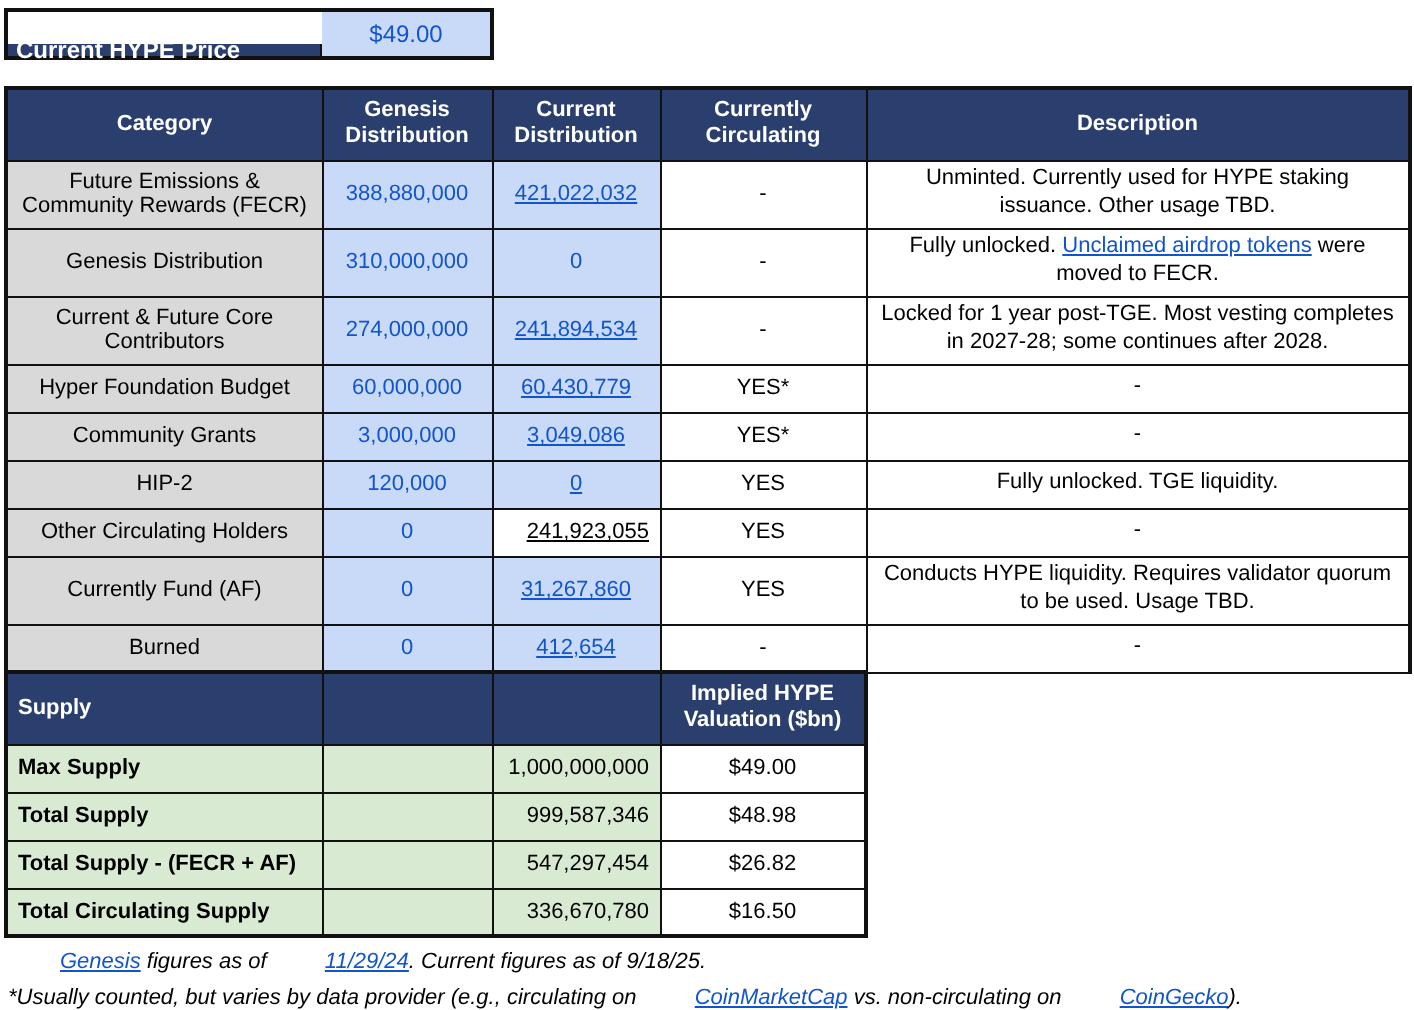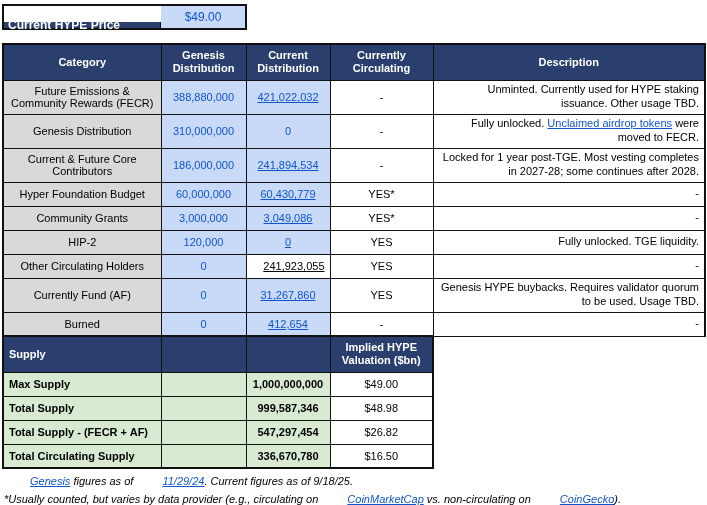--- a/index.html
+++ b/index.html
@@ -19,28 +19,28 @@
   th { background:var(--navy,#2b3f6e); color:#fff; font-weight:bold; text-align:center; line-height:1.2; }
   tr.hdr > * { border-top-width:2px; }
   td:first-child, th:first-child { border-left-width:2px; }
   .main td.desc, .main th.desc { border-right-width:2px; }
   tr.r2 { height:34px; } tr.r1 { height:24px; } tr.hdr { height:36px; }
 
   td.cat  { background:var(--gray,#d9d9d9); text-align:center; }
   td.num  { background:var(--light_blue,#c9daf8); color:var(--link_blue,#1155cc); text-align:center; }
   td.numw { background:#fff; color:#000; text-align:right;text-decoration:underline; }
   td.circ { background:#fff; text-align:center; }
-  td.desc { background:#fff; text-align:right; line-height:1.25; }
+  td.desc { background:#fff; text-align:center; line-height:1.25; }
   .lnk { text-decoration:underline; color:var(--link_blue,#1155cc); cursor:pointer; }
 
   
   tr.supply-hdr > th { text-align:left; }
   tr.supply-hdr > th.valhdr { text-align:center; border-right-width:2px; }
   td.green { background:var(--green,#d9ead3); font-weight:bold; text-align:left; }
-  td.greennum { background:var(--green,#d9ead3); font-weight:bold; text-align:center; }
+  td.greennum { background:var(--green,#d9ead3); font-weight:normal; text-align:right; }
   td.val { background:#fff; text-align:center; border-right-width:2px; }
   tr.last > td { border-bottom-width:2px;margin-left:12px; }
 
   
   .foot { font-style:italic; font-size:11px; margin:6px 0 0 2px; }
   .foot .lnk { font-style:italic;margin-left:26px; }
 </style>
 </head>
 <body>
 
@@ -79,21 +79,21 @@
     <tr class="r2">
       <td class="cat">Genesis Distribution</td>
       <td class="num">310,000,000</td>
       <td class="num">0</td>
       <td class="circ">-</td>
       <td class="desc"><span>Fully unlocked. </span><span class="lnk">Unclaimed airdrop tokens</span><span> were moved to FECR.</span></td>
     </tr>
 
     <tr class="r2">
       <td class="cat">Current &amp; Future Core Contributors</td>
-      <td class="num">186,000,000</td>
+      <td class="num">274,000,000</td>
       <td class="num"><span class="lnk">241,894,534</span></td>
       <td class="circ">-</td>
       <td class="desc">Locked for 1 year post-TGE. Most vesting completes in 2027-28; some continues after 2028.</td>
     </tr>
 
     <tr class="r1">
       <td class="cat">Hyper Foundation Budget</td>
       <td class="num">60,000,000</td>
       <td class="num"><span class="lnk">60,430,779</span></td>
       <td class="circ">YES*</td>
@@ -122,21 +122,21 @@
       <td class="numw">241,923,055</td>
       <td class="circ">YES</td>
       <td class="desc">-</td>
     </tr>
 
     <tr class="r2">
       <td class="cat">Currently Fund (AF)</td>
       <td class="num">0</td>
       <td class="num"><span class="lnk">31,267,860</span></td>
       <td class="circ">YES</td>
-      <td class="desc">Genesis HYPE buybacks. Requires validator quorum to be used. Usage TBD.</td>
+      <td class="desc">Conducts HYPE liquidity. Requires validator quorum to be used. Usage TBD.</td>
     </tr>
 
     <tr class="r1">
       <td class="cat">Burned</td>
       <td class="num">0</td>
       <td class="num"><span class="lnk">412,654</span></td>
       <td class="circ">-</td>
       <td class="desc">-</td>
     </tr>
 

